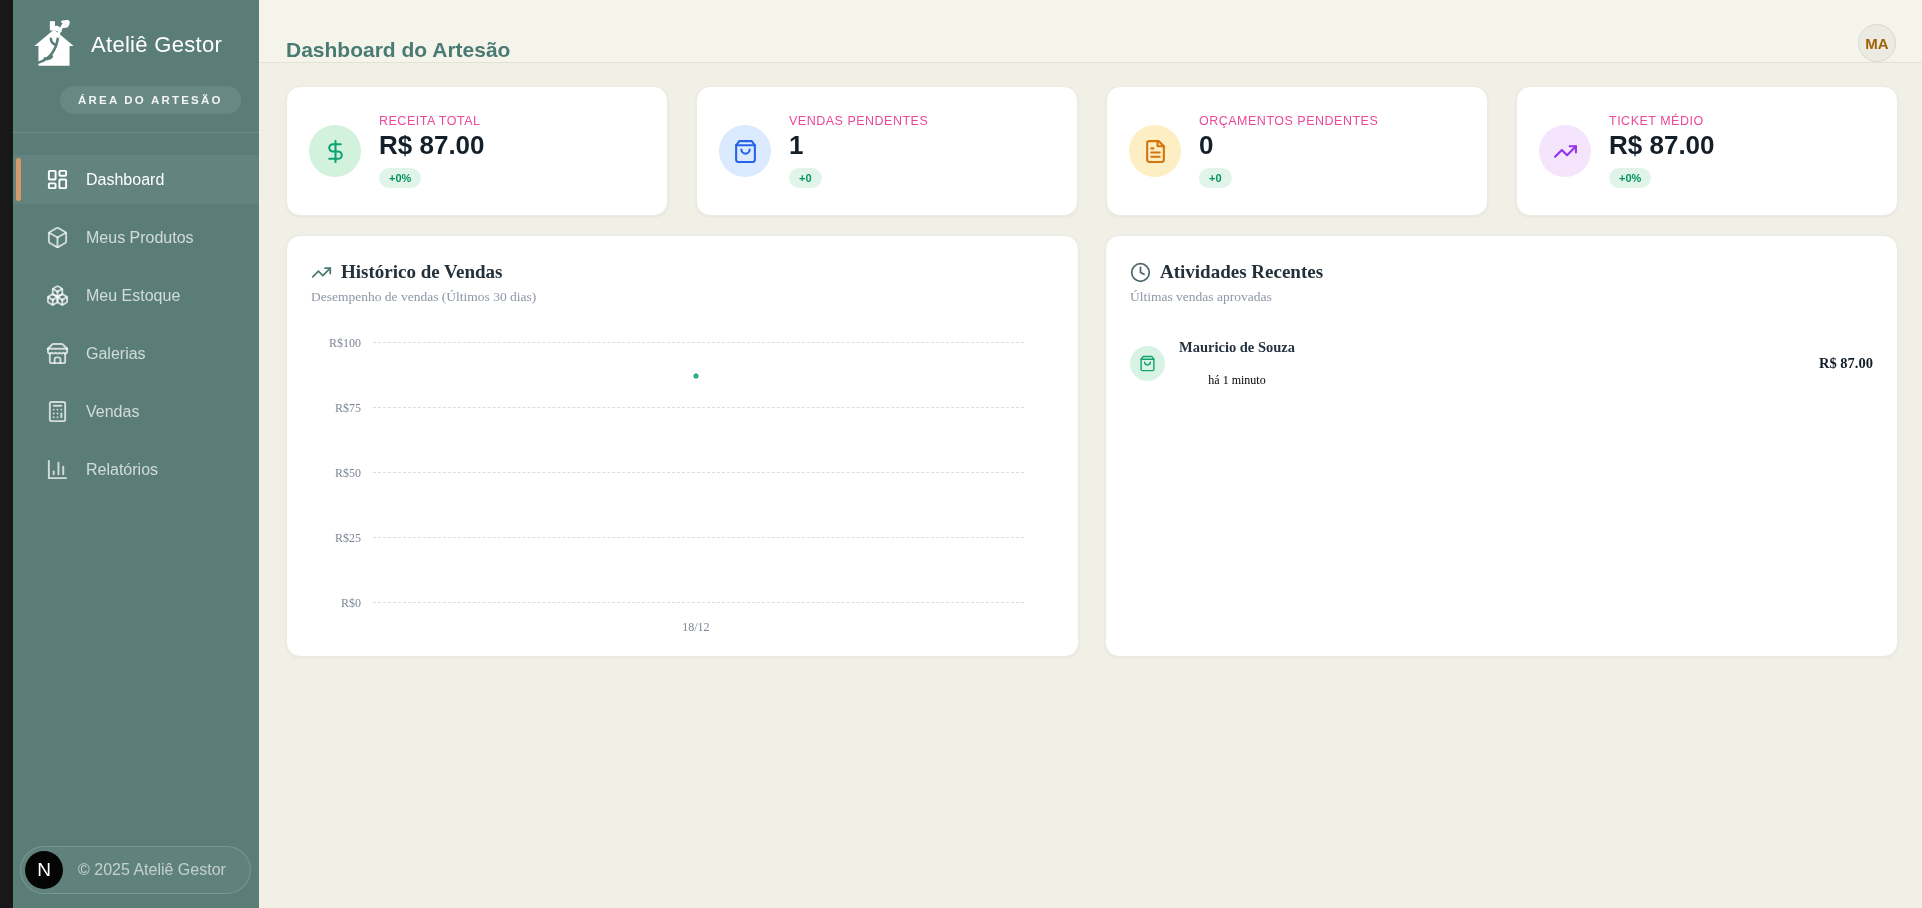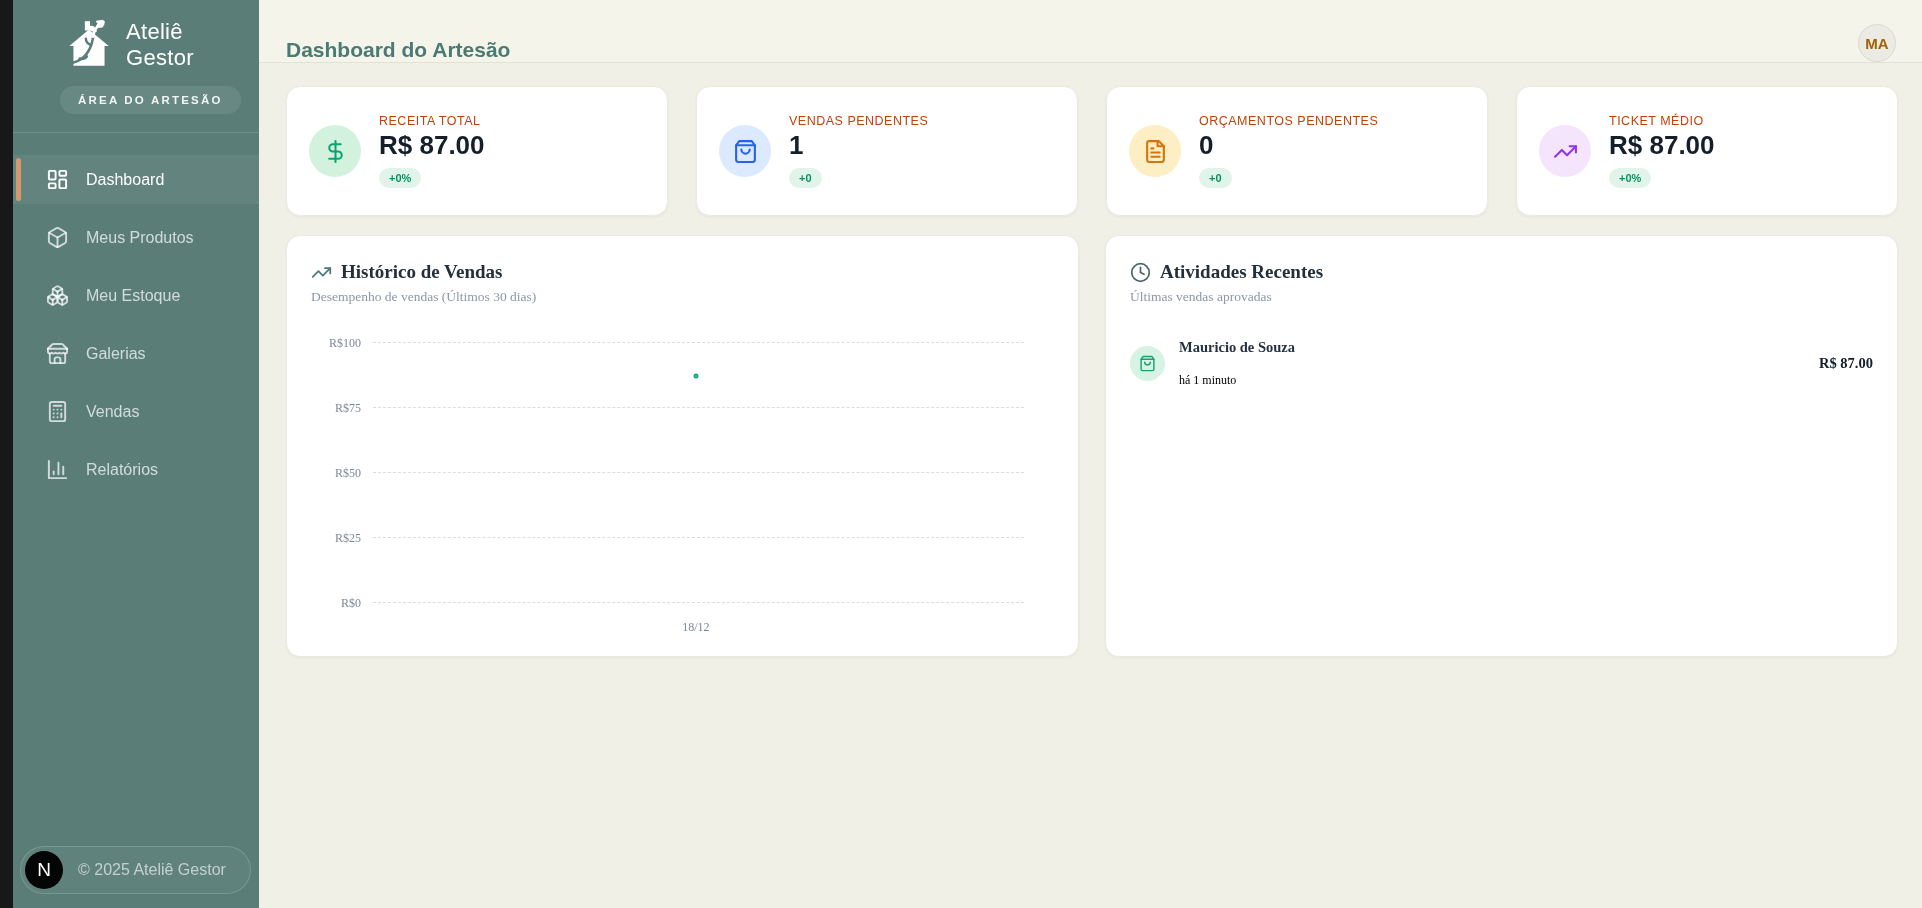--- a/index.html
+++ b/index.html
@@ -6,21 +6,21 @@
   html,body { width:1922px; height:908px; }
   body { font-family:"Liberation Sans", sans-serif; background:#f1f0e7; overflow:hidden; }
   .app { display:flex; width:1922px; height:908px; }
 
   
   .edge-strip { width:13px; background:#181818; flex:0 0 13px; }
 
   
   .sidebar { width:246px; flex:0 0 246px; background:#5a7d78; color:#fff;
              display:flex; flex-direction:column; position:relative; }
-  .logo-row { display:flex; align-items:center; gap:8px; padding:16px 10px 6px 12px;margin-left:35px; }
+  .logo-row { display:flex; align-items:center; gap:8px; padding:16px 10px 6px 12px; }
   .logo-icon { width:58px; height:58px; flex:0 0 58px; }
   .logo-text { font-size:22px; font-weight:500; letter-spacing:0.3px; color:#fff; }
   .area-badge { align-self:flex-start; margin:6px 0 18px 47px; background:rgba(255,255,255,0.09);
                 border-radius:999px; padding:8px 18px; font-size:11.5px; font-weight:bold;
                 letter-spacing:2.2px; color:#f2f5f4; }
   .sidebar-divider { border-top:1px solid rgba(255,255,255,0.13); margin:0; }
   .nav { padding:22px 0 0 0; }
   .nav-item { position:relative; display:flex; align-items:center; gap:17px;
               padding:13px 16px 13px 33px; margin-bottom:9px; font-size:16px;
               color:rgba(255,255,255,0.72); cursor:pointer; }
@@ -49,21 +49,21 @@
   .content { padding:23px 24px 0 27px; }
 
   
   .stats { display:grid; grid-template-columns:repeat(4,1fr); gap:28px; margin-bottom:19px; }
   .stat-card { background:#fff; border:1px solid #eceae3; border-radius:14px; height:130px;
                display:flex; align-items:center; gap:18px; padding:0 22px;
                box-shadow:0 1px 3px rgba(30,40,35,0.05); }
   .stat-icon { width:52px; height:52px; flex:0 0 52px; border-radius:50%;
                display:flex; align-items:center; justify-content:center; }
   .stat-icon svg { width:25px; height:25px; }
-  .stat-label { font-size:12.5px; letter-spacing:0.5px; color:#c2410c; margin-bottom:2px; }
+  .stat-label { font-size:12.5px; letter-spacing:0.5px; color:#ec4899; margin-bottom:2px; }
   .stat-value { font-size:26px; font-weight:bold; color:#141f2a; line-height:1.2; }
   .stat-badge { display:inline-block; margin-top:7px; font-size:11px; font-weight:bold;
                 color:#04945f; background:#e1f4ea; border-radius:999px; padding:4px 10px; }
 
   
   .panels { display:grid; grid-template-columns:1fr 1fr; gap:26px; }
   .panel { background:#fff; border:1px solid #eceae3; border-radius:14px; height:422px;
            padding:25px 24px; box-shadow:0 1px 3px rgba(30,40,35,0.05);font-family:Liberation Serif, serif; }
   .panel-title-row { display:flex; align-items:center; gap:9px; }
   .panel-title-row svg { width:21px; height:21px; }
@@ -75,21 +75,21 @@
   .chart-grid { position:absolute; left:62px; right:30px; top:0; height:260px; }
   .gridline { position:absolute; left:0; right:0; border-top:1px dashed #dadde2; }
   .ytick { position:absolute; right:calc(100% + 12px); width:60px; text-align:right;
            font-size:12px; color:#7d8795; transform:translateY(-6px); white-space:nowrap; }
   .chart-point { position:absolute; width:5px; height:5px; border:2.5px solid #10a97e;
                  background:#fff; border-radius:50%; transform:translate(-50%,-50%); }
   .xtick { position:absolute; transform:translateX(-50%); font-size:12px; color:#7d8795; }
 
   
   .activity-list { margin-top:34px; }
-  .activity-row { display:flex; align-items:center; gap:14px; }
+  .activity-row { display:flex; align-items:center; gap:14px;text-align:center; }
   .activity-icon { width:35px; height:35px; flex:0 0 35px; border-radius:50%; background:#d8f3e4;
                    color:#16a173; display:flex; align-items:center; justify-content:center; }
   .activity-icon svg { width:17px; height:17px; }
   .activity-name { font-size:14.5px; font-weight:bold; color:#253341; }
   .activity-time { font-size:12px; color:#000000; margin-top:17px; }
   .activity-amount { margin-left:auto; font-size:14.5px; font-weight:bold; color:#141f2a; }
 </style>
 </head>
 <body>
 

